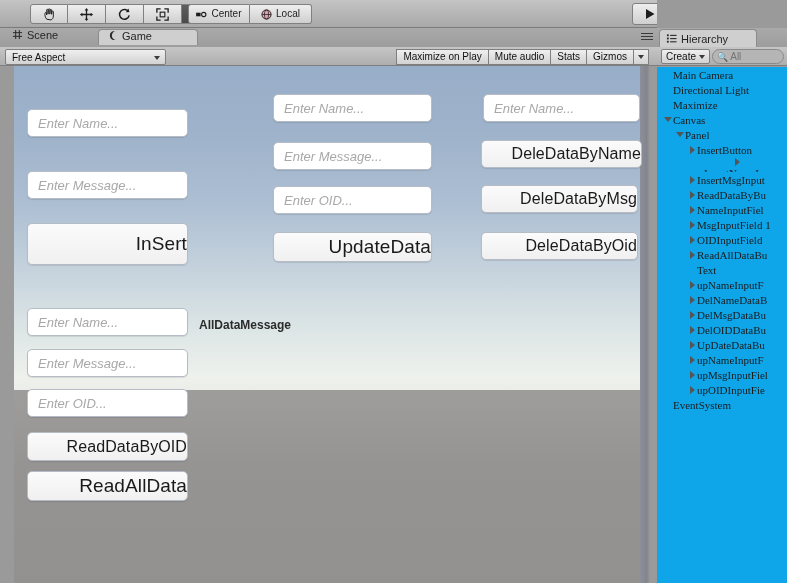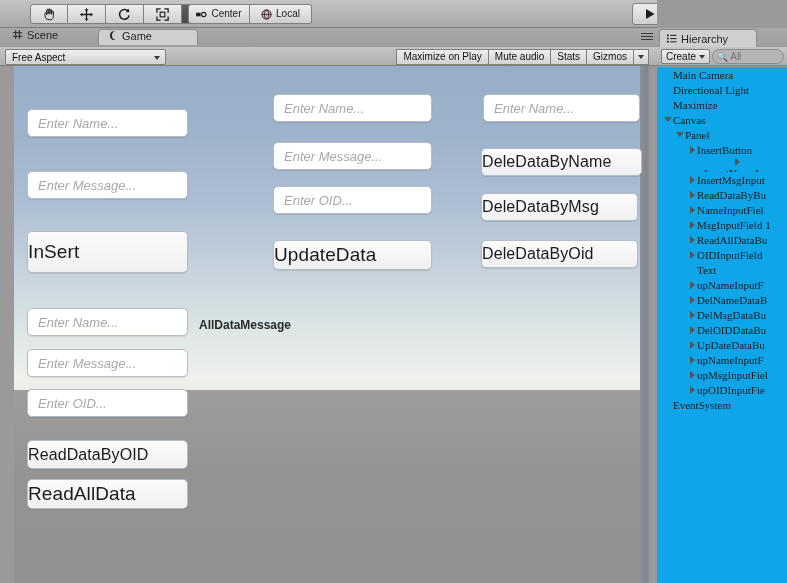--- a/index.html
+++ b/index.html
@@ -128,21 +128,21 @@
     display: flex; align-items: center;
     box-shadow: 0 1px 1px rgba(0,0,0,.10);
   }
   .uinput { padding-left: 10px; }
   .uinput span {
     font-style: italic; color: #a8a8a8; font-size: 13px;
     font-family: "Liberation Sans", sans-serif;
   }
   .ubtn {
     background: linear-gradient(#fbfbfb, #f0f0f0);
-    justify-content: flex-start; color: #1a1a1a; margin-top: 8px;
+    justify-content: flex-end; color: #1a1a1a;
   }
   .ubtn span { font-size: 19px; letter-spacing: .1px; }
   .ubtn.small span { font-size: 16px; }
 
   .alldata-label {
     position: absolute; font-size: 12px; color: #2b2b2b; font-weight: bold;
     white-space: nowrap;
   }
 
   
@@ -486,27 +486,27 @@
         <div class="hrow" style="padding-left: 30px;">
           <span class="twist">
             <span class="tri-r"></span>
           </span>
           <span class="hlabel">MsgInputField 1</span>
         </div>
         <div class="hrow" style="padding-left: 30px;">
           <span class="twist">
             <span class="tri-r"></span>
           </span>
+          <span class="hlabel">OIDInputField</span>
+        </div>
+        <div class="hrow" style="padding-left: 30px;">
+          <span class="twist">
+            <span class="tri-r"></span>
+          </span>
           <span class="hlabel">ReadAllDataBu</span>
-        </div>
-        <div class="hrow" style="padding-left: 30px;">
-          <span class="twist">
-            <span class="tri-r"></span>
-          </span>
-          <span class="hlabel">OIDInputField</span>
         </div>
         <div class="hrow" style="padding-left: 30px;">
           <span class="twist none">
             <span class="tri-r"></span>
           </span>
           <span class="hlabel">Text</span>
         </div>
         <div class="hrow" style="padding-left: 30px;">
           <span class="twist">
             <span class="tri-r"></span>

